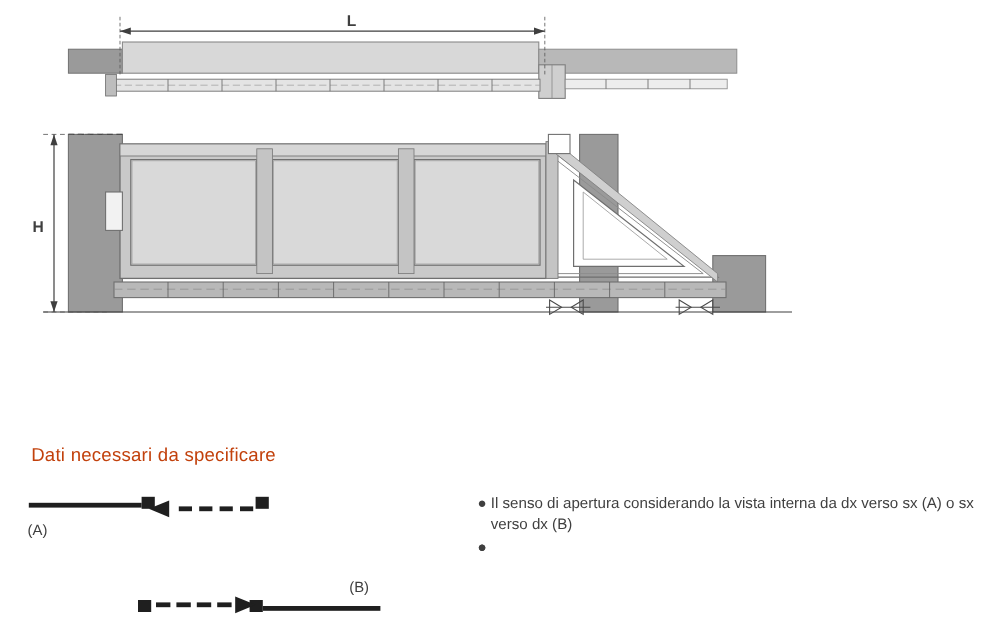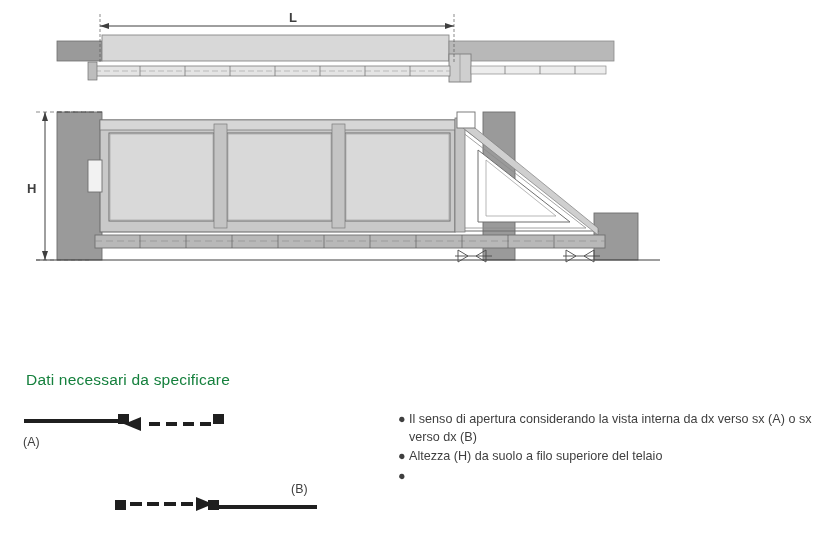--- a/index.html
+++ b/index.html
@@ -26,21 +26,21 @@
     left: 0; top: 0;
     width: 830px;
     height: 536px;
     display: block;
   }
   .section-title {
     position: absolute;
     left: 26px;
     top: 371px;
     font-size: 15.5px;
-    color: #15803d;
+    color: #c2410c;
     letter-spacing: 0.2px;
     white-space: nowrap;
   }
   .bullets {
     position: absolute;
     left: 398px;
     top: 411px;
     width: 420px;
     font-size: 12.6px;
     color: #3f3f3f;
@@ -247,21 +247,20 @@
   <div class="label-b">(B)</div>
 
   <div class="bullets">
     <ul>
       <li>
         <span class="dot">●</span>
         <span>Il senso di apertura considerando la vista interna da dx verso sx (A) o sx verso dx (B)</span>
       </li>
       <li>
         <span class="dot">●</span>
-        <span>Altezza (H) da suolo a filo superiore del telaio</span>
       </li>
       <li>
         <span class="dot">●</span>
       </li>
     </ul>
   </div>
 
 </div>
 
 </body></html>

